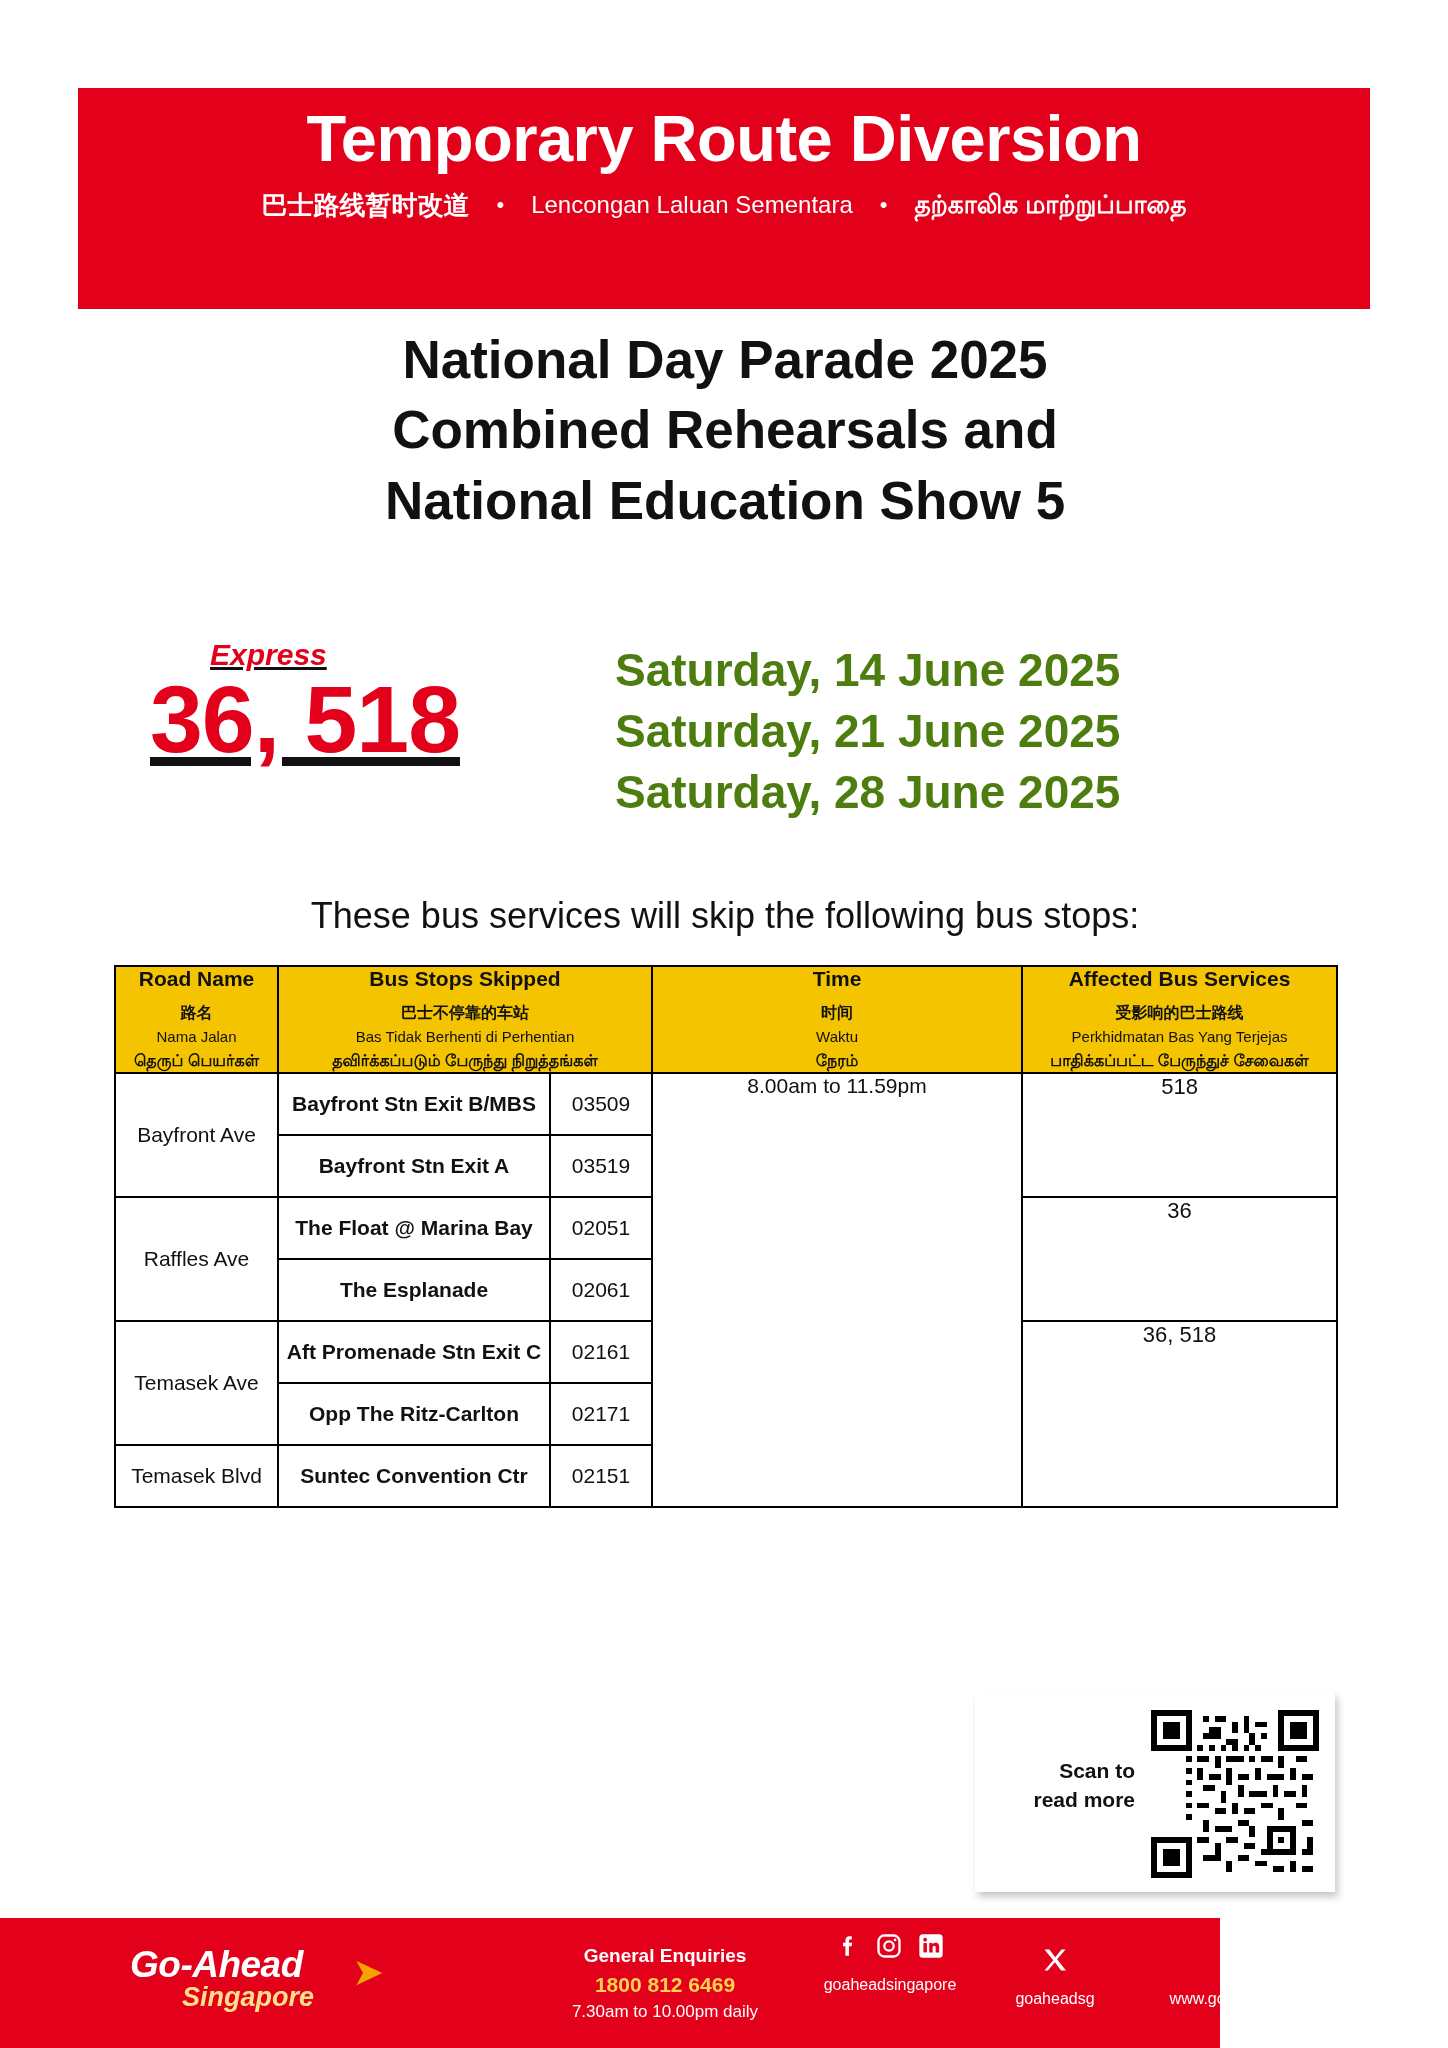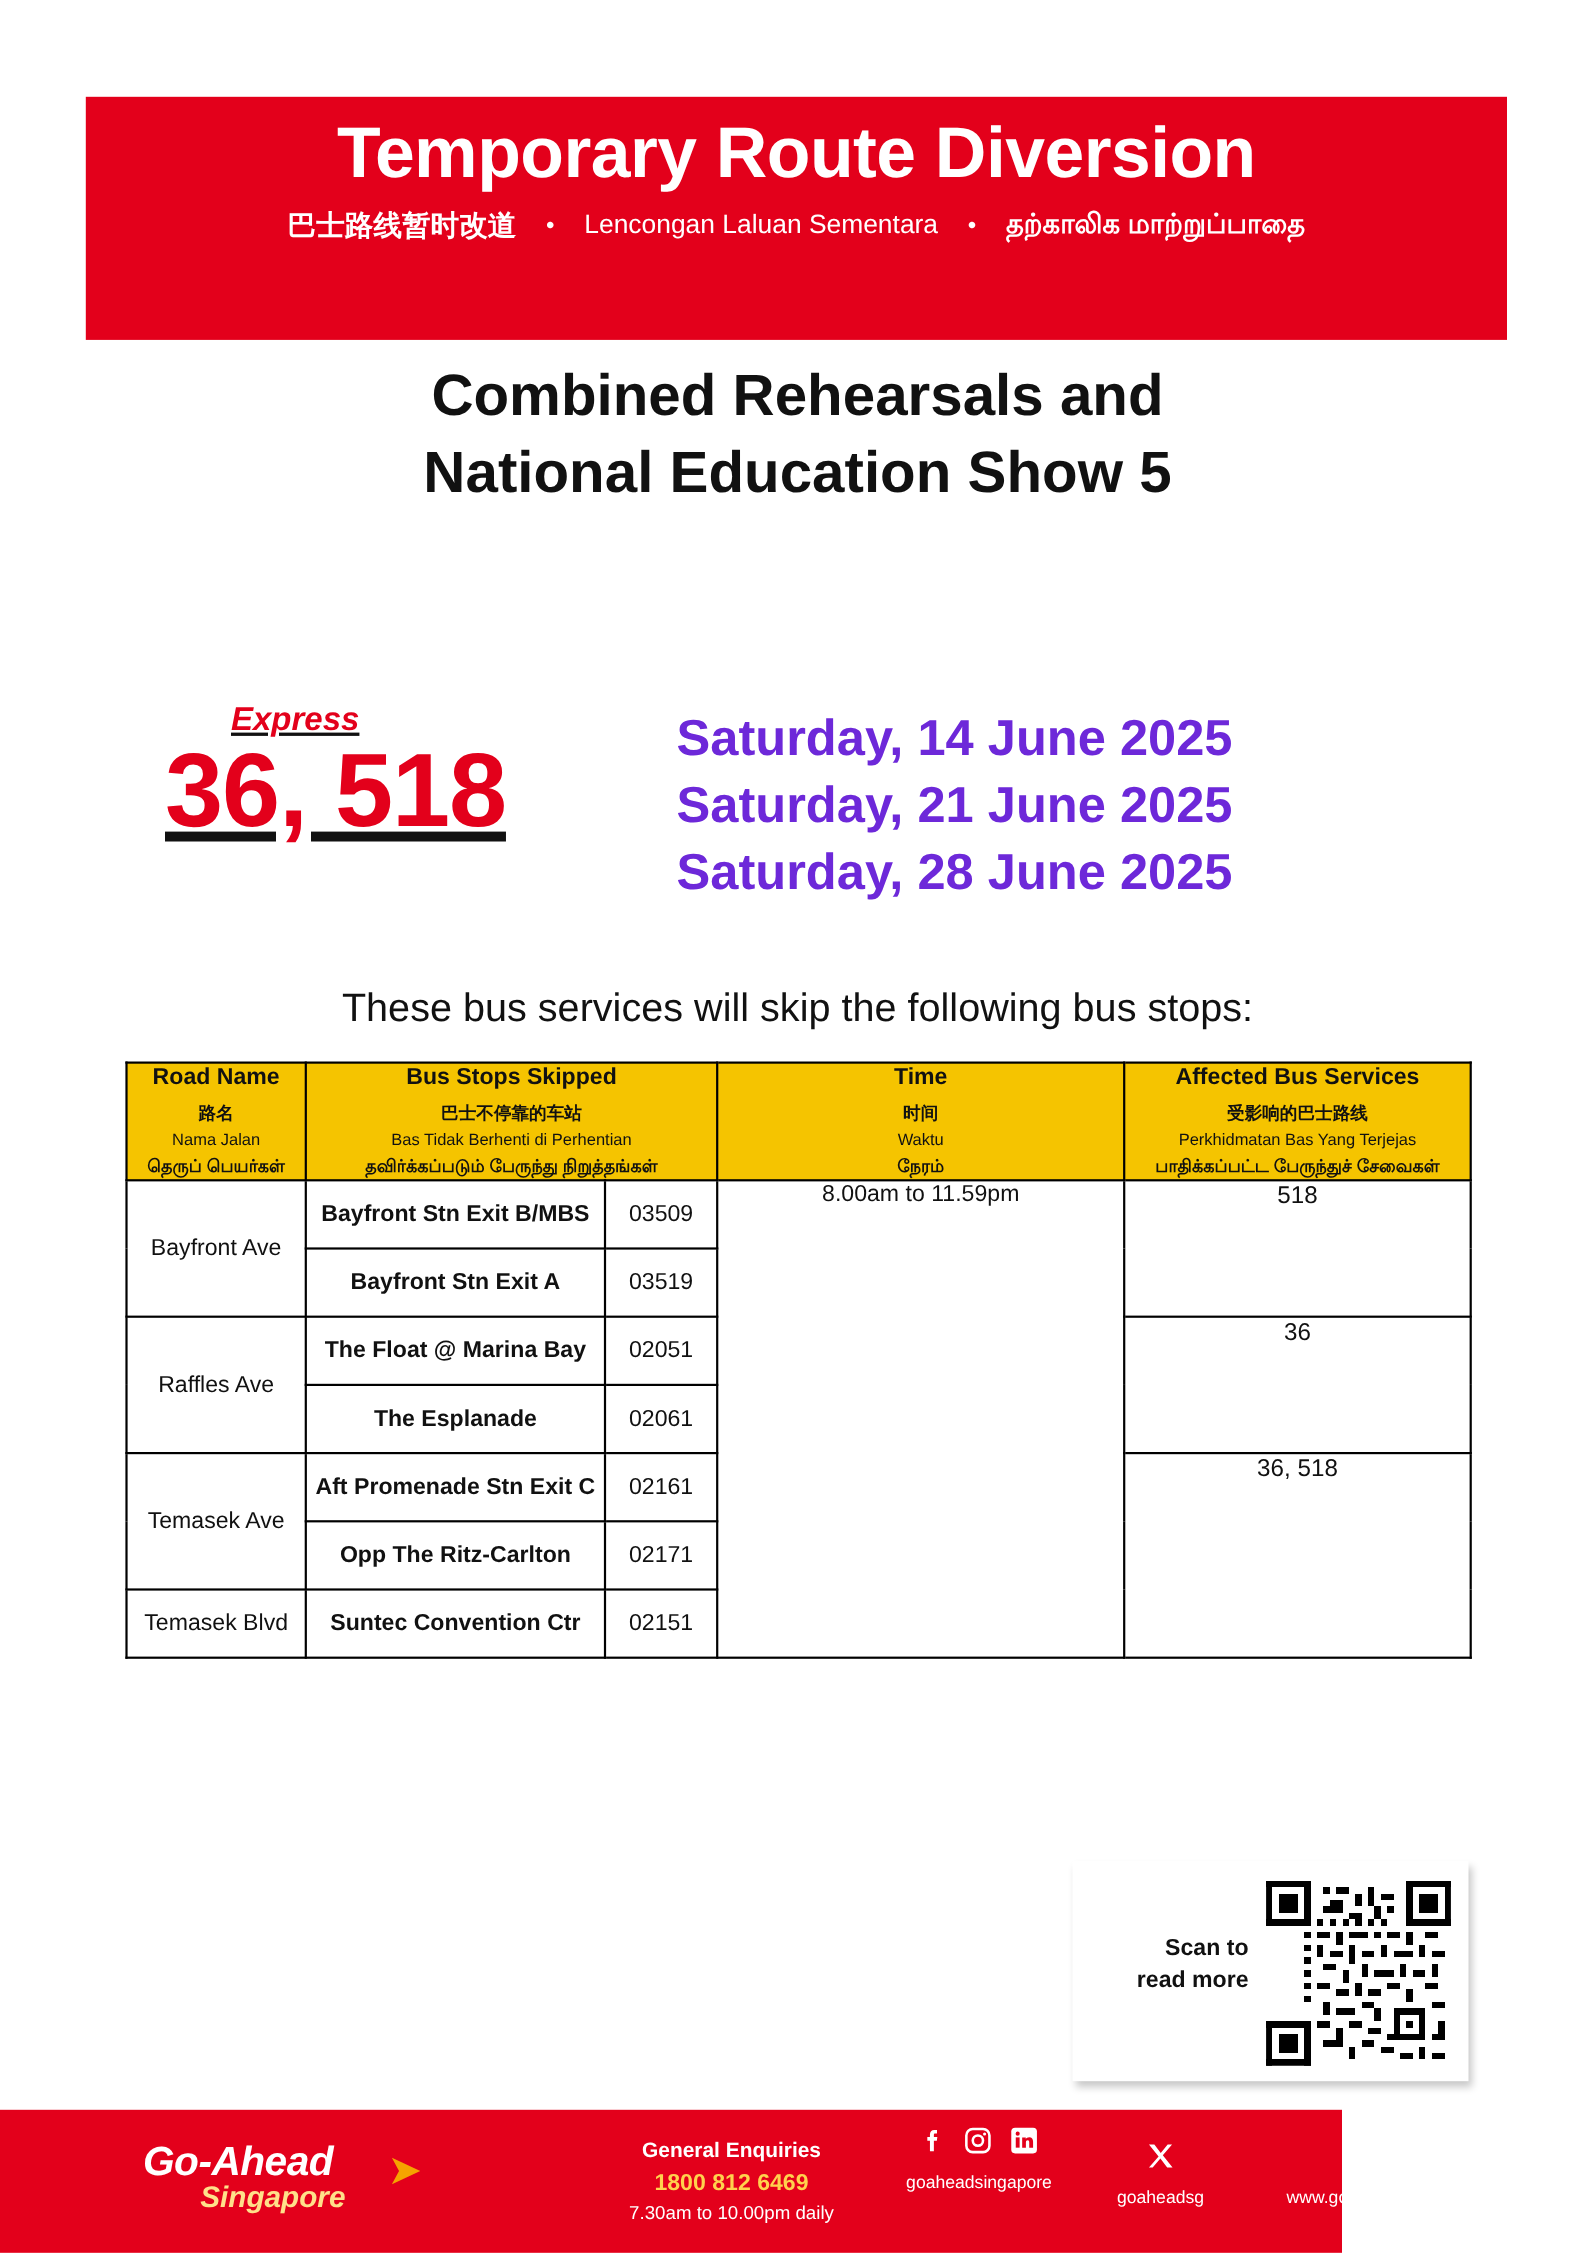--- a/index.html
+++ b/index.html
@@ -89,21 +89,21 @@
   }
 
   .dates-block {
     position: absolute;
     left: 615px;
     top: 640px;
     width: 720px;
     font-size: 46px;
     font-weight: bold;
     line-height: 1.33;
-    color: #6d28d9;
+    color: #4d7c0f;
   }
   .dates-block div { white-space: nowrap; }
 
   
   .leadin {
     position: absolute;
     left: 100px;
     top: 895px;
     width: 1250px;
     text-align: center;
@@ -278,20 +278,21 @@
   <div class="banner-sub">
     <span class="zh">巴士路线暂时改道</span>
     <span class="dot">•</span>
     <span class="ms">Lencongan Laluan Sementara</span>
     <span class="dot">•</span>
     <span class="ta">தற்காலிக மாற்றுப்பாதை</span>
   </div>
 </div>
 
 <div class="event-title">
+  <div>National Day Parade 2025</div>
   <div>Combined Rehearsals and</div>
   <div>National Education Show 5</div>
 </div>
 
 <div class="svc-block">
   <div class="svc-express">Express</div>
   <div class="svc-numbers">36, 518</div>
 </div>
 
 <div class="dates-block">

